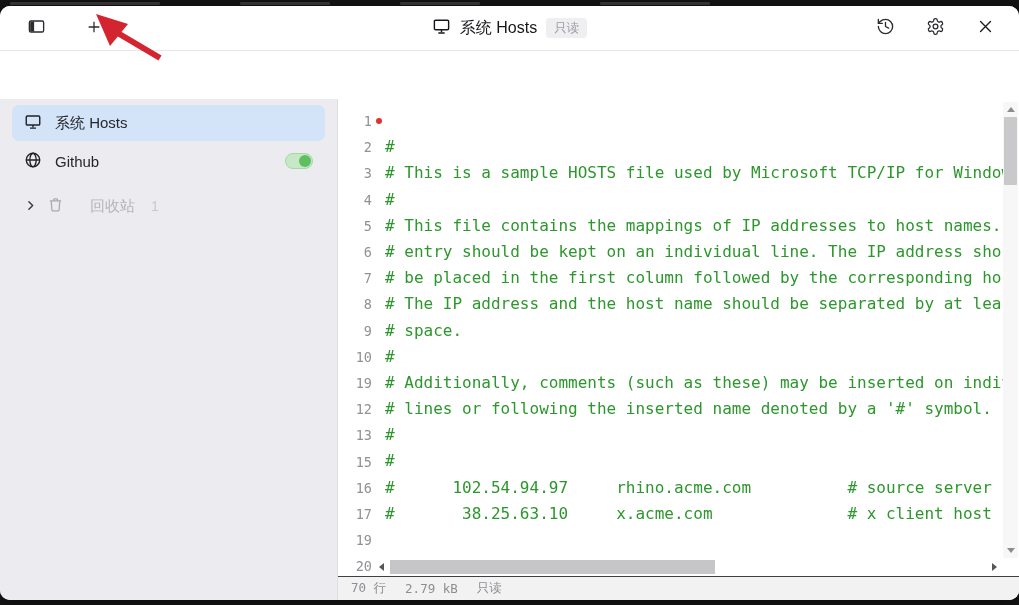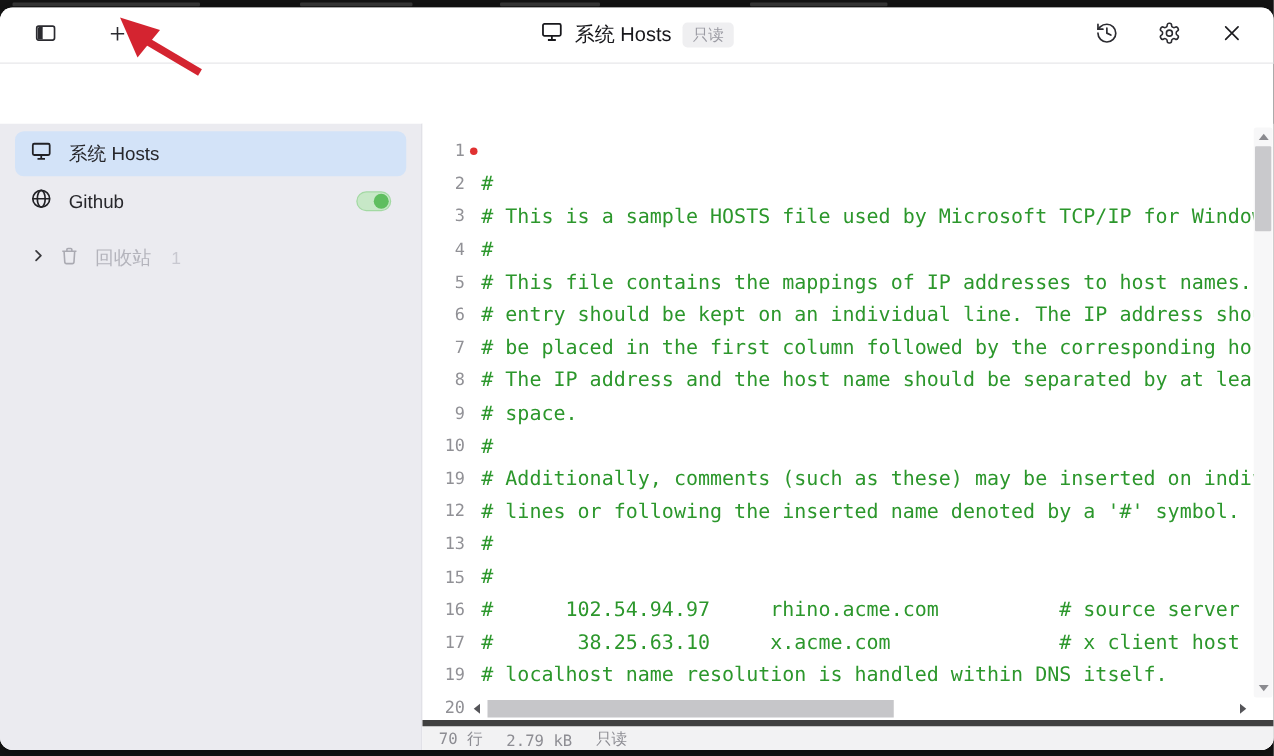--- a/index.html
+++ b/index.html
@@ -48,21 +48,21 @@
     border-right:1px solid #dedee3; padding-top:6px;
   }
   .side-item {
     height:36px; margin:0 12px 2px; border-radius:7px;
     display:flex; align-items:center; padding:0 12px; gap:13px;
     font-size:15px; color:#27272b; cursor:pointer;
   }
   .side-item.selected { background:var(--selection-blue,#d3e3f8); }
   .side-item .spacer { flex:1; }
   .side-item.trash-item { margin-top:9px; color:#b4b4bc; gap:10px; }
-  .trash-label { margin-left:2px;text-align:center; }
+  .trash-label { margin-left:16px;text-align:center; }
   .trash-count { color:#c8c8d0; font-size:14px; margin-left:6px; }
 
   .toggle {
     width:28px; height:16px; border-radius:9px;
     background:#c7e8c7; border:1px solid #a3d9a3; position:relative; cursor:pointer;
   }
   .toggle .knob {
     position:absolute; right:1px; top:1px; width:12px; height:12px;
     border-radius:50%; background:var(--toggle-green,#5fbe5f);
   }
@@ -110,22 +110,22 @@
     display:flex; align-items:center; justify-content:center; cursor:pointer;
   }
   .hscroll .arrow-left { left:0; } .hscroll .arrow-right { right:0; }
   .hscroll .thumb {
     position:absolute; left:16px; width:325px; top:1px; height:14px;
     background:#c6c6c9; cursor:grab;
   }
 
   
   .statusbar {
-    flex:0 0 24px; background:#f2f2f3; border-top:5px solid #404040;
-    display:flex; align-items:flex-end; gap:19px; padding:0 13px;
+    flex:0 0 24px; background:#f2f2f3; border-top:1px solid #404040;
+    display:flex; align-items:center; gap:19px; padding:0 13px;
     font:12.5px "DejaVu Sans Mono", monospace; color:#8d8d93;
   }
 
   
   .annot { position:absolute; left:86px; top:8px; width:84px; height:56px; pointer-events:none; }
 </style>
 </head>
 <body>
 
 <div class="bg-artifact" style="left:10px;width:150px"></div>
@@ -321,21 +321,20 @@
               <span class="code">#      102.54.94.97     rhino.acme.com          # source server</span>
             </div>
             <div class="ed-line">
               <span class="ln">17</span>
               <span class="mk"></span>
               <span class="code">#       38.25.63.10     x.acme.com              # x client host</span>
             </div>
             <div class="ed-line">
               <span class="ln">19</span>
               <span class="mk"></span>
-              <span class="code"># localhost name resolution is handled within DNS itself.</span>
             </div>
             <div class="ed-line">
               <span class="ln">20</span>
               <span class="mk"></span>
               <span class="code"></span>
             </div>
           </div>
 
         <div class="vscroll">
           <span class="arrow-up">

